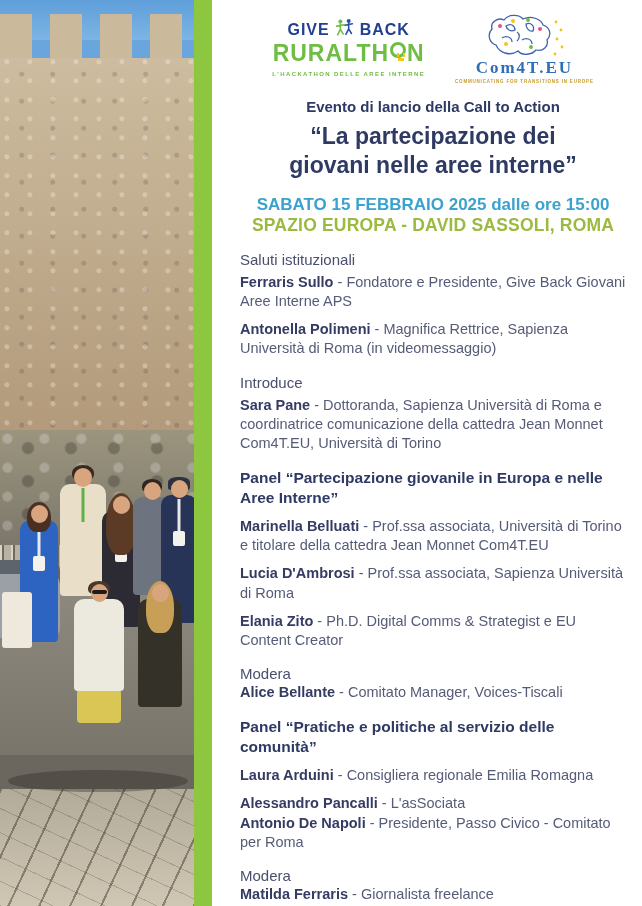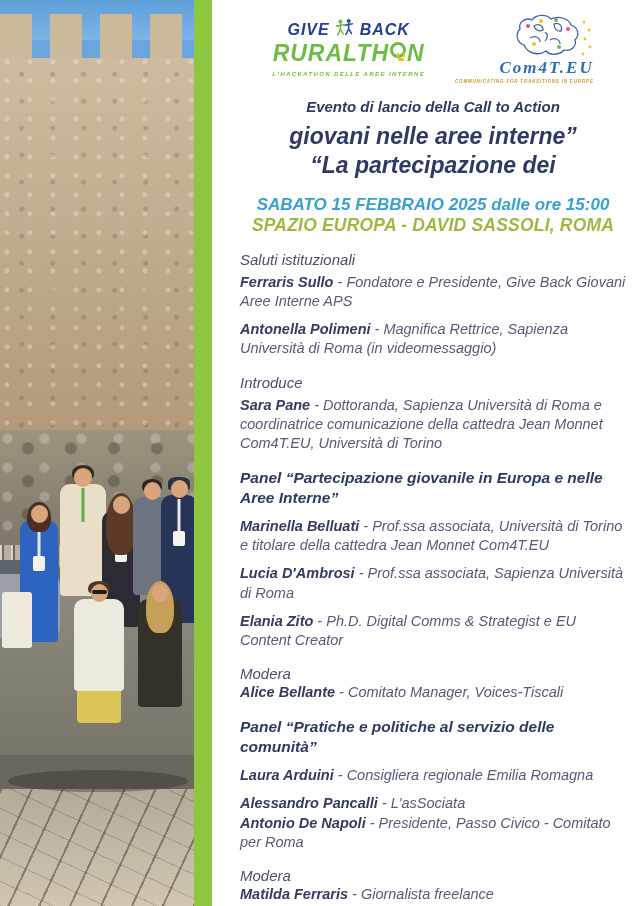--- a/index.html
+++ b/index.html
@@ -65,34 +65,34 @@
   .p6 .shorts { width:44px; height:34px; background:#d9c654; margin:-2px auto 0; border-radius:4px; }
   .p7 { left:138px; top:584px; } .p7 .hair{ width:28px; height:52px; background:#c89f57; }
   .p7 .torso { width:44px; height:108px; background:#343129; }
   .tote { position:absolute; left:2px; top:592px; width:30px; height:56px; background:#efe9dd; border-radius:3px; z-index:3; }
   .gshadow { position:absolute; left:8px; top:770px; width:180px; height:22px; background:rgba(40,34,28,.35); border-radius:50%; z-index:2; }
 
   
   .stripe { width:18px; height:100%; background:#8dc63f; flex:0 0 auto; }
 
   
-  .content { flex:1; padding:12px 16px 14px 28px; display:flex; flex-direction:column;font-style:italic; }
+  .content { flex:1; padding:12px 16px 14px 28px; display:flex; flex-direction:column; }
 
   .logos-row { display:flex; justify-content:center; align-items:flex-start; gap:30px; height:82px; }
   .gb-logo { text-align:center; padding-top:6px; }
   .gb-line1 { display:flex; align-items:center; justify-content:center; gap:3px;
     font-weight:bold; font-size:16px; letter-spacing:1px; color:#23408f; }
   .gb-line2 { display:flex; align-items:flex-start; justify-content:center; gap:1px;
     font-weight:bold; font-size:23px; letter-spacing:1px; color:#6fbe44; line-height:1; margin-top:1px; }
   .bulb { position:relative; display:inline-block; width:16px; height:16px; border:3px solid #6fbe44; border-radius:50%; }
   .bulb::before { content:""; position:absolute; left:4px; top:8px; width:4px; height:4px;
     border-left:2px solid #f5c518; border-right:2px solid #f5c518; }
   .bulb::after { content:""; position:absolute; left:5px; bottom:-6px; width:6px; height:3px; background:#f5c518; }
   .gb-tagline { font-size:6px; letter-spacing:1.4px; color:#6fbe44; margin-top:6px; font-weight:bold; }
-  .c4-logo { text-align:right; position:relative; padding-top:2px; }
+  .c4-logo { text-align:center; position:relative; padding-top:2px; }
   .c4-name { font-family:"Liberation Serif", serif; font-weight:bold; font-size:17px;
     letter-spacing:2px; color:#2f6db5; margin-top:-6px; }
   .c4-tagline { font-size:4.5px; letter-spacing:.8px; color:#c59a2a; font-weight:bold; margin-top:1px; }
 
   .pretitle { text-align:center; font-weight:bold; font-size:15px; color:#2e3a64; margin-top:14px; white-space:nowrap; }
   .title { text-align:center; font-weight:bold; font-size:23px; color:#2e3a64; line-height:1.28; margin-top:7px; white-space:nowrap; }
   .datevenue { text-align:center; margin-top:13px; line-height:1.25; }
   .ev-date { font-weight:bold; font-size:17px; color:#3aa2cc; white-space:nowrap; }
   .ev-venue { font-weight:bold; font-size:17.5px; color:#9cb940; white-space:nowrap; letter-spacing:.2px; }
 
@@ -228,22 +228,22 @@
             <circle cx="73" cy="40" r="1.4" fill="#f0c419"></circle>
           </svg>
         </span>
         <div class="c4-name">Com4T.EU</div>
         <div class="c4-tagline">COMMUNICATING FOR TRANSITIONS IN EUROPE</div>
       </div>
     </div>
 
     <div class="pretitle">Evento di lancio della Call to Action</div>
     <div class="title">
+      <div>“La partecipazione dei</div>
       <div>giovani nelle aree interne”</div>
-      <div>“La partecipazione dei</div>
     </div>
     <div class="datevenue">
       <div class="ev-date">SABATO 15 FEBBRAIO 2025 dalle ore 15:00</div>
       <div class="ev-venue">SPAZIO EUROPA - DAVID SASSOLI, ROMA</div>
     </div>
 
     <div class="program">
 
       <div class="section">
         <p class="sec-heading">Saluti istituzionali</p>

